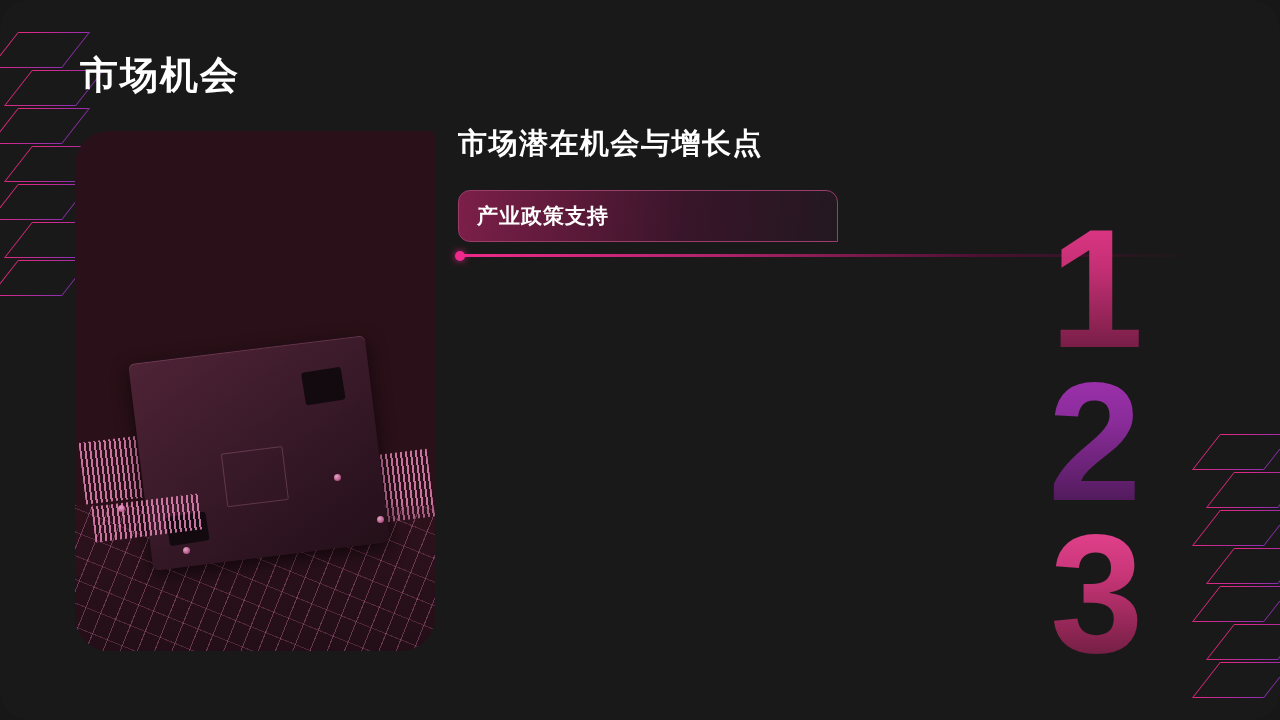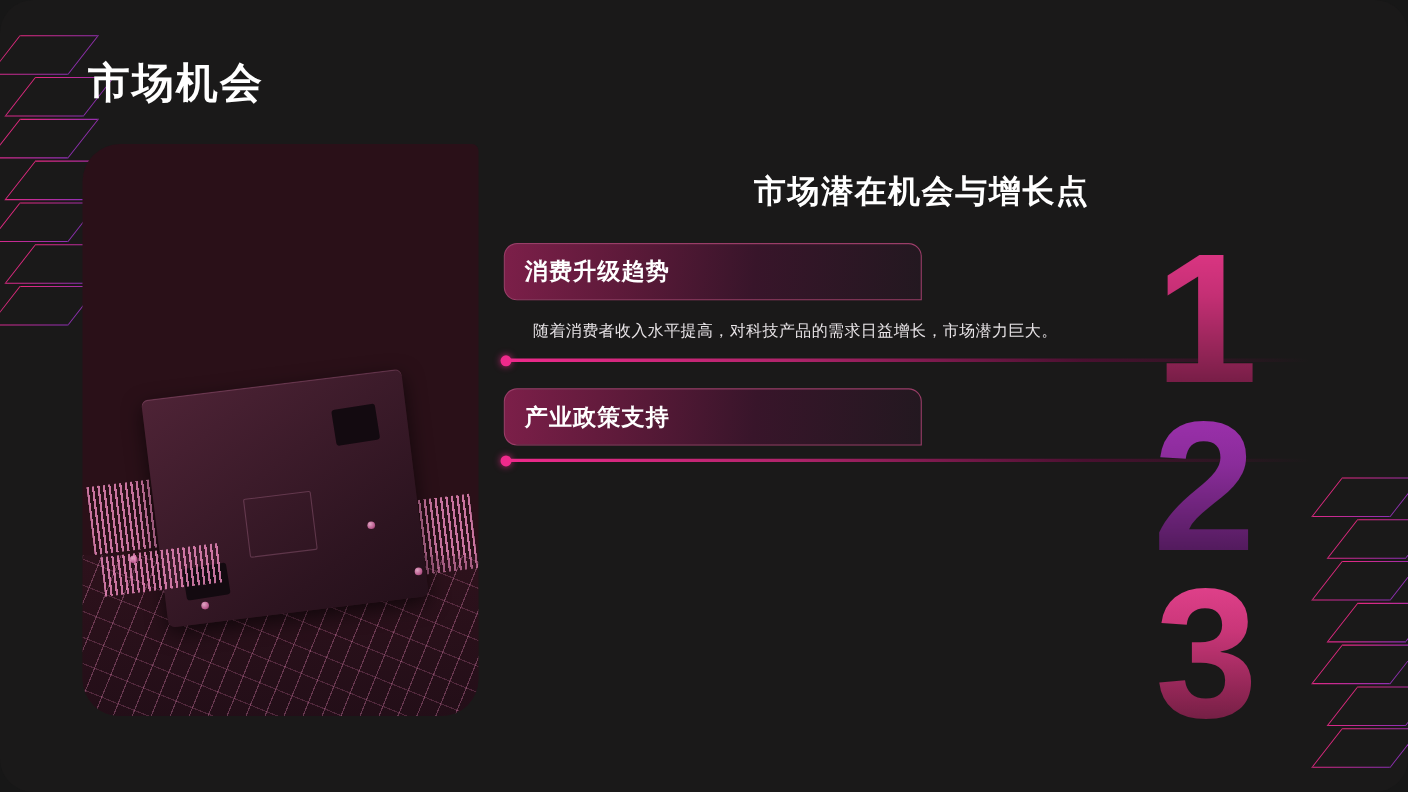--- a/index.html
+++ b/index.html
@@ -103,21 +103,21 @@
       linear-gradient(180deg, rgba(60,24,42,.2), rgba(34,14,24,.85));
   }
   .solder{
     position:absolute;
     width:7px; height:7px; border-radius:50%;
     background:radial-gradient(circle at 35% 35%, #ffc0e0, #d56aa4 60%, #7a3357 100%);
     opacity:.85;
   }
 
   
-  .content{ position:absolute; left:458px; top:155px; width:760px;text-align:center; }
+  .content{ position:absolute; left:458px; top:124px; width:760px; }
   .section-title{
     font-size:29px;
     font-weight:bold;
     color:#ffffff;
     letter-spacing:1.5px;
     margin-bottom:26px;
   }
 
   .item{ position:relative; }
   .item + .item{ margin-top:24px; }
@@ -231,30 +231,20 @@
     <div class="solder" style="left:12%;top:72%"></div>
     <div class="solder" style="left:30%;top:80%"></div>
     <div class="solder" style="left:72%;top:66%"></div>
     <div class="solder" style="left:84%;top:74%"></div>
   </div>
 
   <div class="content">
 
     <div class="section-title">市场潜在机会与增长点</div>
 
-    <div class="item">
-      <div class="item-bar c1">
-        <span class="bar-label">消费升级趋势</span>
-      </div>
-      <div class="item-desc">随着消费者收入水平提高，对科技产品的需求日益增长，市场潜力巨大。</div>
-      <div class="divider d1">
-        <div class="line"></div>
-        <div class="dot"></div>
-      </div>
-    </div>
 
 
     <div class="item">
       <div class="item-bar c3">
         <span class="bar-label">产业政策支持</span>
       </div>
       <div class="divider d3">
         <div class="line"></div>
         <div class="dot"></div>
       </div>

